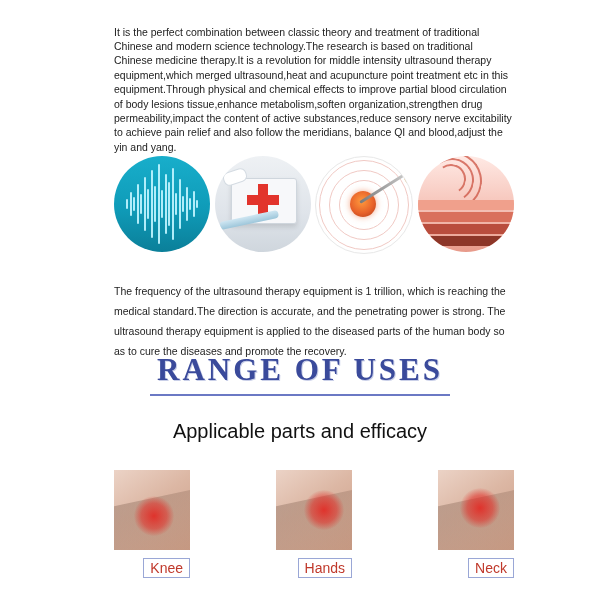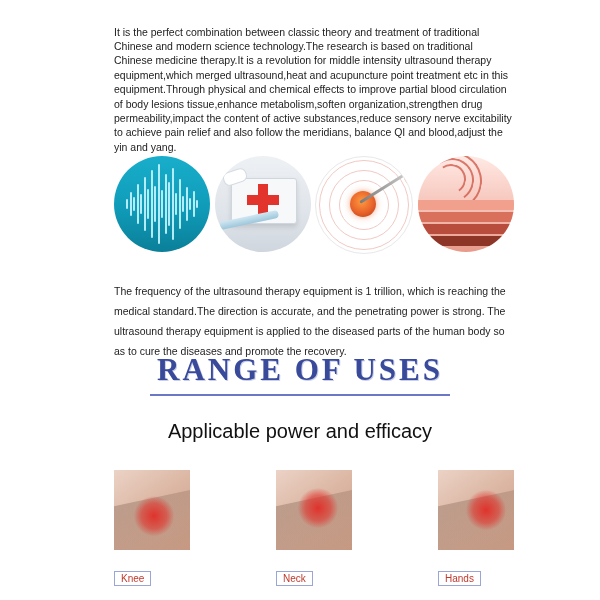--- a/index.html
+++ b/index.html
@@ -247,23 +247,23 @@
     border-radius: 50%;
     background: radial-gradient(circle, rgba(226,42,36,.92) 0%, rgba(226,42,36,.55) 45%, rgba(226,42,36,0) 72%);
   }
   .g-knee     { left: 20px; top: 26px; }
   .g-shoulder { left: 30px; top: 22px; }
   .g-waist    { left: 22px; top: 28px; }
   .g-hands    { left: 28px; top: 20px; }
   .g-neck     { left: 22px; top: 18px; }
 
   .part .caption {
-    margin-top: 21px;
-    text-align: left;
-    font-size: 10px;
+    margin-top: 8px;
+    text-align: right;
+    font-size: 14px;
     color: #c0392b;
   }
   .part .caption span {
     display: inline-block;
     border: 1px solid #9aa7d6;
     padding: 1px 6px;
     color: #c0392b;
     background: #ffffff;
   }
 </style>
@@ -333,48 +333,48 @@
 
   </div>
 
   <p class="para2">The frequency of the ultrasound therapy equipment is 1 trillion, which is reaching the medical standard.The direction is accurate, and the penetrating power is strong. The ultrasound therapy equipment is applied to the diseased parts of the human body so as to cure the diseases and promote the recovery.</p>
 
   <div class="range-block">
     <div class="range-title">RANGE OF USES</div>
     <div class="range-rule"></div>
   </div>
 
-  <div class="subtitle">Applicable power and efficacy</div>
+  <div class="subtitle">Applicable parts and efficacy</div>
 
   <div class="parts-row">
 
     <div class="part">
       <div class="photo">
         <div class="skin"></div>
         <div class="shade"></div>
         <div class="glow g-knee"></div>
       </div>
       <div class="caption"><span>Knee</span></div>
     </div>
 
 
 
     <div class="part">
       <div class="photo">
         <div class="skin"></div>
         <div class="shade"></div>
-        <div class="glow g-neck"></div>
-      </div>
-      <div class="caption"><span>Neck</span></div>
+        <div class="glow g-hands"></div>
+      </div>
+      <div class="caption"><span>Hands</span></div>
     </div>
 
     <div class="part">
       <div class="photo">
         <div class="skin"></div>
         <div class="shade"></div>
-        <div class="glow g-hands"></div>
-      </div>
-      <div class="caption"><span>Hands</span></div>
+        <div class="glow g-neck"></div>
+      </div>
+      <div class="caption"><span>Neck</span></div>
     </div>
 
   </div>
 
 </div>
 
 </body></html>

